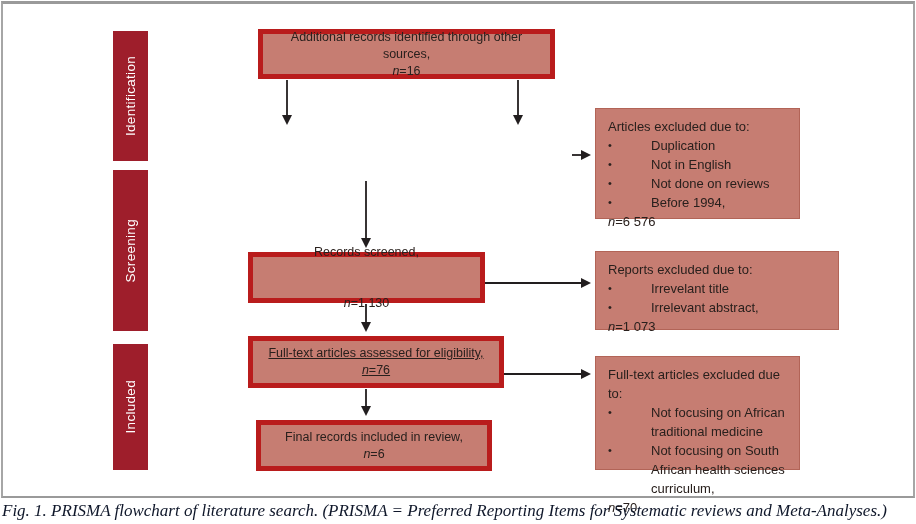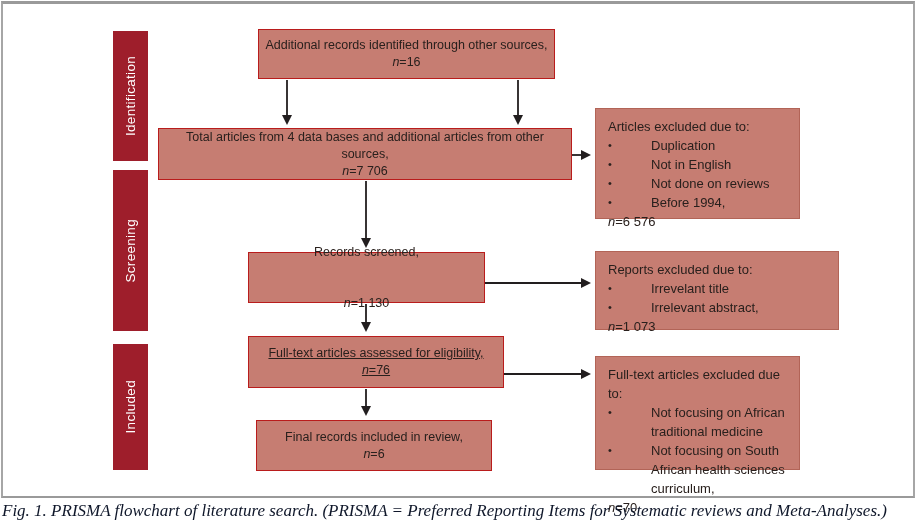--- a/index.html
+++ b/index.html
@@ -16,21 +16,21 @@
   .arrows{position:absolute;left:0;top:0;width:916px;height:524px;pointer-events:none;}
   .sidebar-box{
     position:absolute;width:35px;background:#9e1e2b;
     display:flex;align-items:center;justify-content:center;
   }
   .sidebar-box span{
     writing-mode:vertical-rl;transform:rotate(180deg);
     color:#ffffff;font-size:13.5px;letter-spacing:.3px;white-space:nowrap;
   }
   .fbox{
-    position:absolute;background:#c67d72;border:1px solid #b91c1c;
+    position:absolute;background:#c67d72;border:5px solid #b91c1c;
     display:flex;flex-direction:column;align-items:center;justify-content:center;
     text-align:center;font-size:12.5px;line-height:17px;color:#29201d;
     box-sizing:border-box;padding:2px 6px;
   }
   .fbox i{font-style:italic;}
   .xbox{
     position:absolute;background:#c67d72;border:1px solid #b26457;
     box-sizing:border-box;padding:8px 8px 6px 12px;
     font-size:13px;line-height:19px;color:#29201d;text-align:left;
   }
@@ -77,24 +77,20 @@
   </div>
   <div class="sidebar-box" style="left:113px;top:344px;height:126px;">
     <span>Included</span>
   </div>
 
   <div class="fbox" style="left:258px;top:29px;width:297px;height:50px;">
     <span>Additional records identified through other sources,</span>
     <span><i>n</i><span>=16</span></span>
   </div>
 
-  <div class="fbox" style="left:158px;top:128px;width:414px;height:52px;">
-    <span>Total articles from 4 data bases and additional articles from other sources,</span>
-    <span><i>n</i><span>=7 706</span></span>
-  </div>
 
   <div class="fbox" style="left:248px;top:252px;width:237px;height:51px;gap:34px;">
     <span>Records screened,</span>
     <span><i>n</i><span>=1 130</span></span>
   </div>
 
   <div class="fbox" style="left:248px;top:336px;width:256px;height:52px;text-decoration:underline;">
     <span>Full-text articles assessed for eligibility,</span>
     <span><i>n</i><span>=76</span></span>
   </div>

